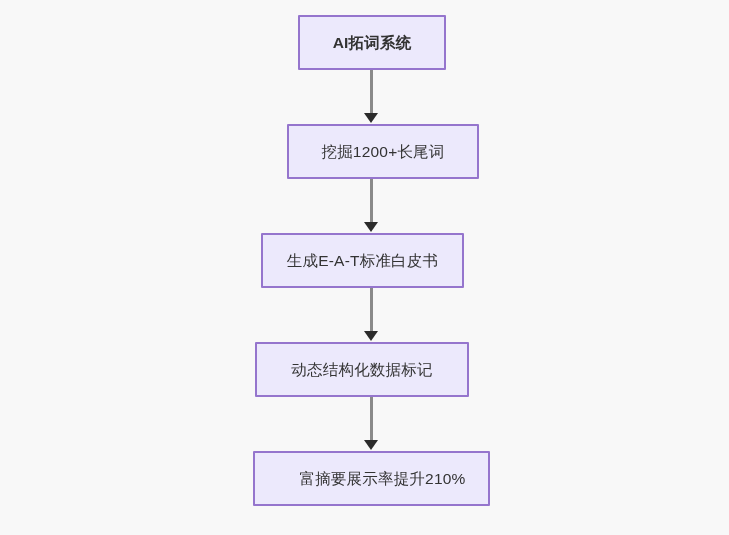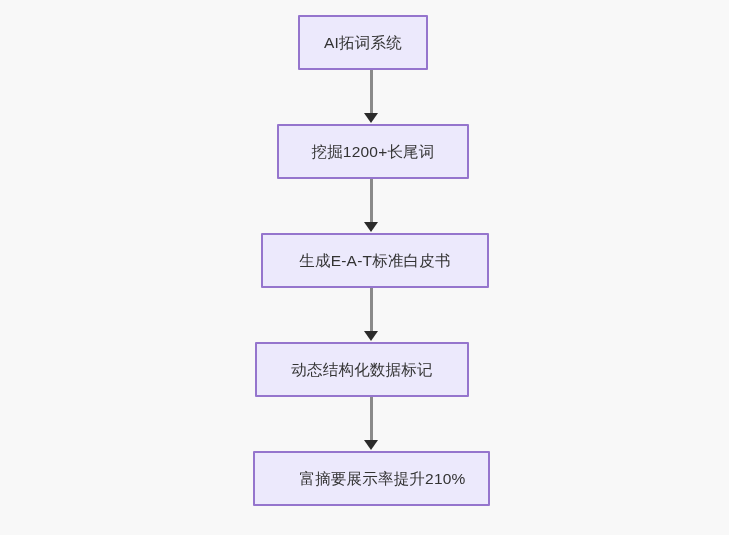--- a/index.html
+++ b/index.html
@@ -38,23 +38,23 @@
     white-space: nowrap;
     user-select: none;
   }
 
   .node-label {
     display: block;
     color: #333333;
   }
 
   
-  .node-1 { left: 298px; top: 15px;  width: 130px; }
-  .node-2 { left: 277px; top: 124px; width: 192px; text-align: right; }
-  .node-3 { left: 261px; top: 233px; width: 228px; }
+  .node-1 { left: 298px; top: 15px;  width: 148px; font-weight: bold; }
+  .node-2 { left: 287px; top: 124px; width: 192px; text-align: right; }
+  .node-3 { left: 261px; top: 233px; width: 203px; }
   .node-4 { left: 255px; top: 342px; width: 214px; }
   .node-5 { left: 253px; top: 451px; width: 237px; padding-left: 22px; }
 
   
   .edge {
     position: absolute;
     left: 370px;
     width: 3px;
     background: #8a8a8a;
   }

